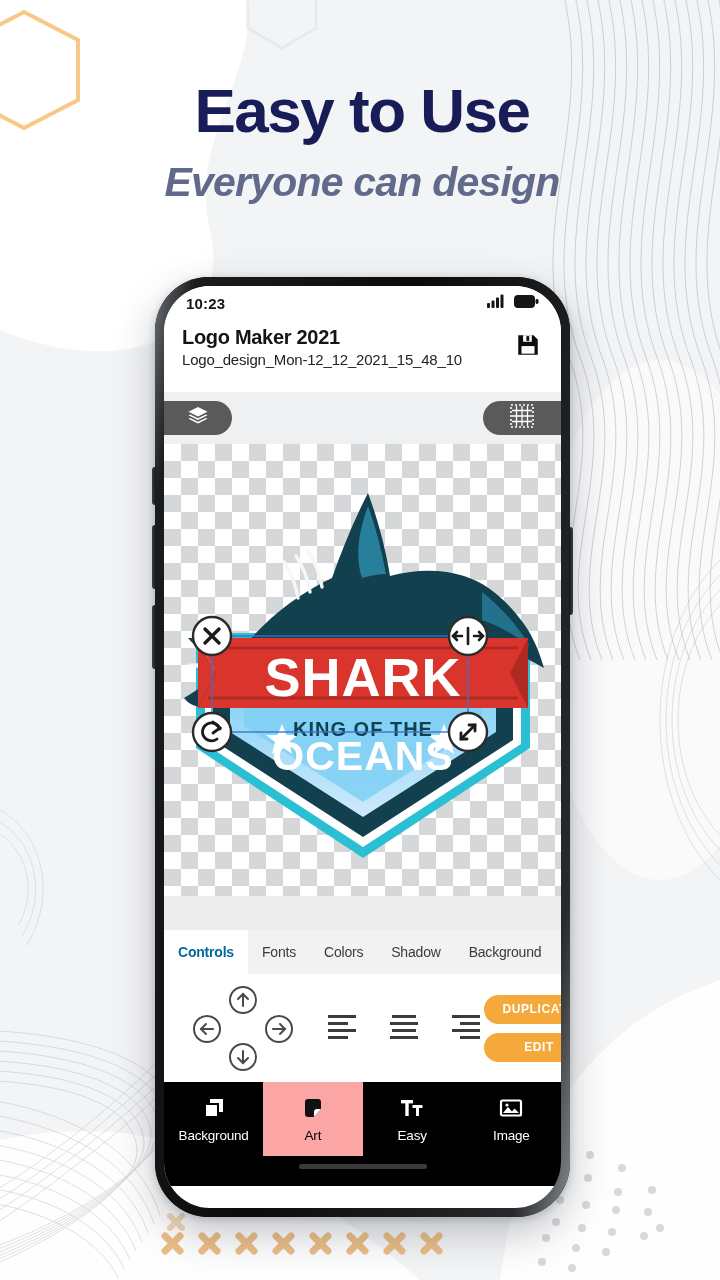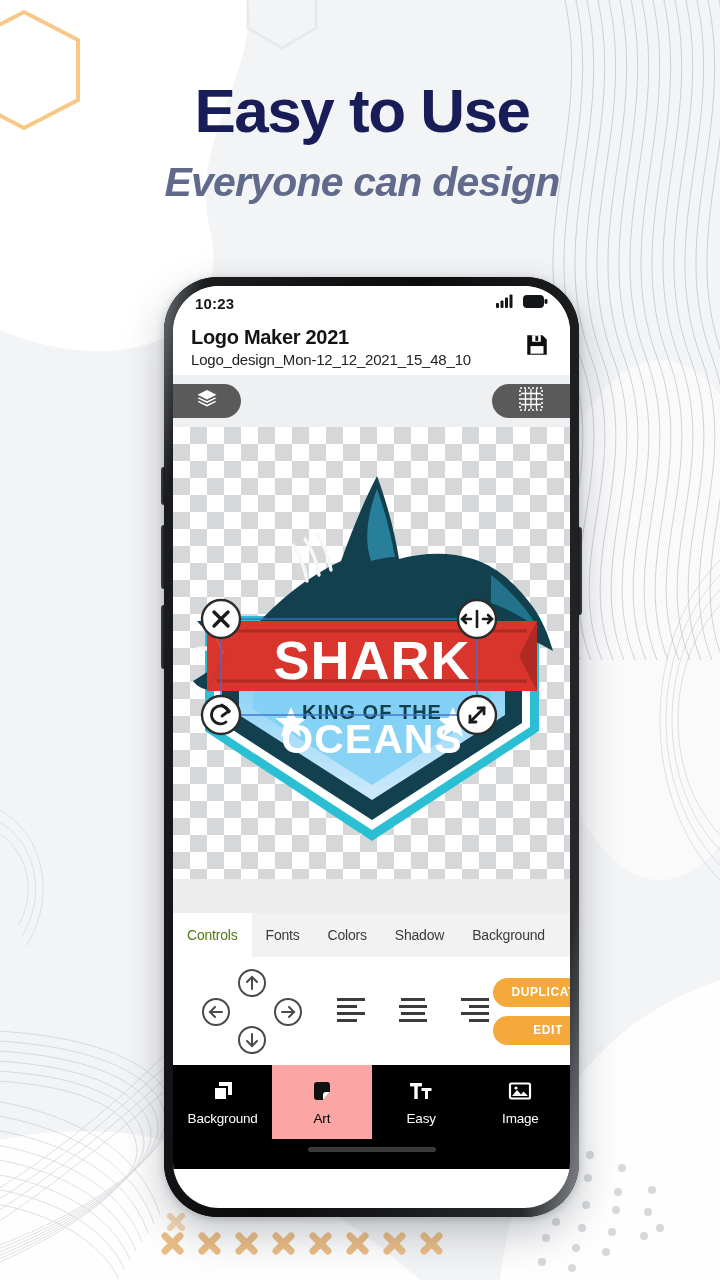--- a/index.html
+++ b/index.html
@@ -22,21 +22,21 @@
     font-size:62px; font-weight:bold; color:#181d57;
     letter-spacing:-1.5px; line-height:1.06;
   }
   .subhead {
     font-size:41px; font-weight:bold; color:#616a8b;
     letter-spacing:-0.8px; margin-top:16px; line-height:1.1;font-style:italic;
   }
 
   
   .phone {
-    position:absolute; left:164px; top:277px;
+    position:absolute; left:155px; top:277px;
     width:415px; height:940px;
     background:#111214;
     border-radius:54px;
     box-shadow:0 16px 40px rgba(40,45,60,.28), 0 2px 8px rgba(0,0,0,.18);
     z-index:10;
     padding:9px;
   }
   .phone::before { 
     content:""; position:absolute; inset:0; border-radius:54px;
     background:linear-gradient(100deg,#6e7277 0%, #1b1c1e 7%, #0b0b0c 45%, #27292c 90%, #85898e 100%);
@@ -70,21 +70,21 @@
   
   .statusbar {
     height:34px; flex:none; display:flex; align-items:center;
     justify-content:space-between; padding:0 22px 0 22px; background:#fff;
   }
   .status-time { font-size:15px; font-weight:600; color:#15161a; letter-spacing:.2px; }
   .status-right { display:flex; align-items:center; gap:9px; }
 
   
   .app-header {
-    flex:none; background:#fff; padding:6px 18px 7px 18px;
+    flex:none; background:#fff; padding:6px 18px 24px 18px;
     display:flex; align-items:flex-start; justify-content:space-between;
   }
   .app-title { font-size:20px; font-weight:bold; color:#141414; letter-spacing:-.3px; }
   .app-file { font-size:15px; color:#232323; margin-top:2px; letter-spacing:-.2px; }
   .save-btn { padding:6px 2px 0 0; }
 
   
   .toolstrip {
     flex:none; height:52px; background:#eff0f1;
     display:flex; align-items:center; justify-content:space-between;
@@ -113,21 +113,21 @@
 
   
   .tabs {
     flex:none; height:44px; background:#f2f2f2; display:flex; align-items:stretch;
     font-size:14px;
   }
   .tab {
     display:flex; align-items:center; padding:0 14px; color:#3b3b3b; letter-spacing:-.2px;
     white-space:nowrap;
   }
-  .tab.active { background:#fff; color:#4d7c0f; font-weight:400;text-align:right; }
+  .tab.active { background:#fff; color:#0369a1; font-weight:700;text-align:right; }
 
   
   .controls {
     flex:none; height:108px; background:#fff;
     display:flex; align-items:center; padding:0 20px; gap:0;
   }
   .dpad { width:102px; height:86px; position:relative; flex:none; margin-left:8px;}
   .align-group { display:flex; align-items:center; gap:30px; margin-left:34px; }
   .btn-col { margin-left:auto; display:flex; flex-direction:column; gap:9px; }
   .amber-btn {

